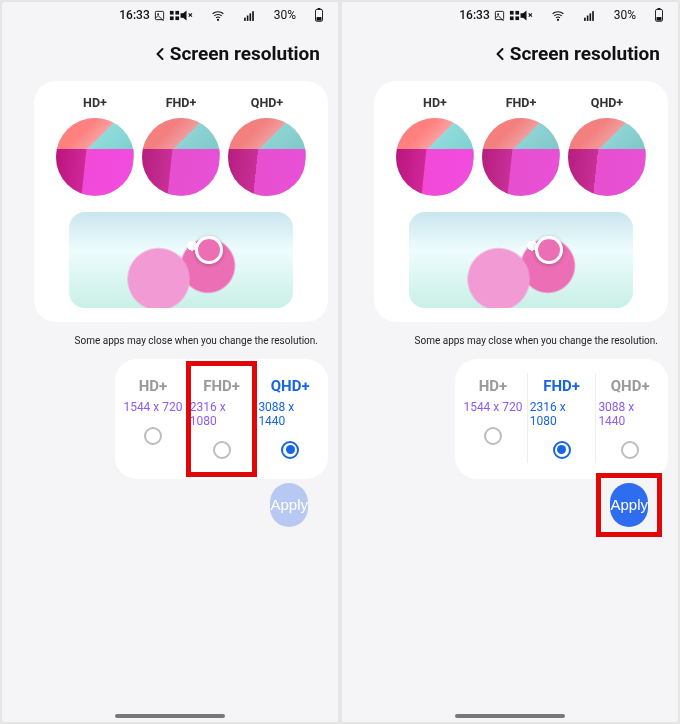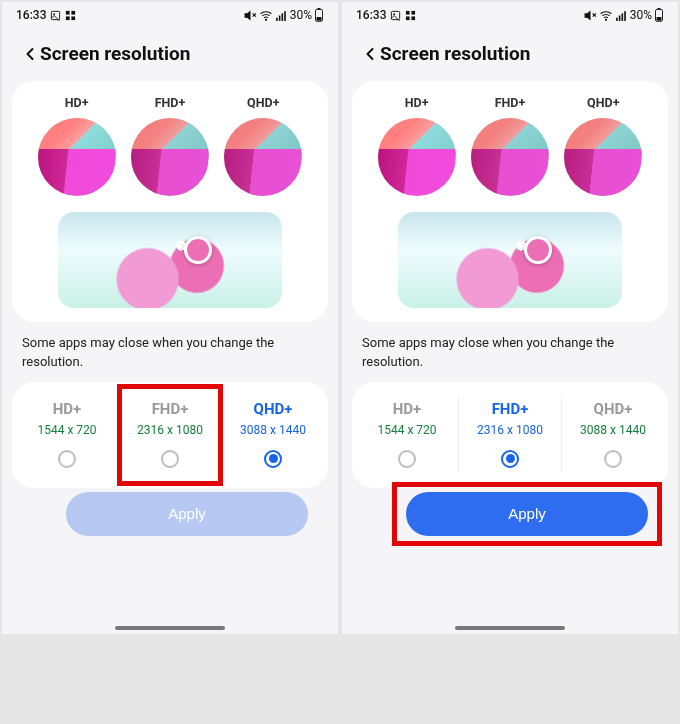--- a/index.html
+++ b/index.html
@@ -7,40 +7,41 @@
     font-family: -apple-system, BlinkMacSystemFont, "Segoe UI", Roboto, sans-serif;
     background: #e5e5e5;
     width: 680px;
     height: 724px;
     display: flex;
     gap: 4px;
     padding: 2px;
   }
   .phone {
     width: 336px;
-    height: 632px;
+    height: 720px;
     background: #f5f5f7;
     border-radius: 2px;
     overflow: hidden;
     position: relative;
     display: flex;
     flex-direction: column;
+    align-items: flex-end;
   }
   .statusbar {
     height: 26px;
     display: flex;
     justify-content: space-between;
     align-items: center;
     padding: 0 14px;
     font-size: 12px;
     color: #111;
     background: #f5f5f7;
   }
   .status-left { display: flex; align-items: center; gap: 4px; font-weight: 500; }
-  .status-right { display: flex; align-items: center; gap: 2px; }
+  .status-right { display: flex; align-items: center; gap: 18px; }
   .status-icon { display: inline-flex; }
   .header {
     display: flex;
     align-items: center;
     gap: 0;
     padding: 14px 18px 16px 18px;
     background: #f5f5f7;
   }
   .back { width: 20px; height: 20px; }
   .title { font-size: 19px; font-weight: 700; color: #111; }
@@ -61,41 +62,41 @@
   .thumb.pix2 .thumb-sky, .thumb.pix2 .thumb-building { filter: blur(0.2px);}
   .preview {
     width: 224px; height: 96px; border-radius: 16px; margin: 6px auto 0 auto;
     background: radial-gradient(circle at 55% 35%, #fff 0 5px, transparent 5px),
                 radial-gradient(circle at 40% 70%, #f19ad4 0 30px, transparent 32px),
                 radial-gradient(circle at 62% 56%, #ec6fb5 0 26px, transparent 28px),
                 linear-gradient(180deg, #c9e6ee 0%, #eefcfd 40%, #c9f0e6 100%);
     position: relative; overflow:hidden;
   }
   .preview .loupe { position:absolute; top:24px; left:126px; width:28px;height:28px;border-radius:50%;border:3px solid #fff; box-shadow: 0 1px 4px rgba(0,0,0,.25);}
-  .note { font-size: 13px; color: #222; padding: 0 20px 10px 20px; line-height: 1.45; }
+  .note { font-size: 10px; color: #222; padding: 0 20px 10px 20px; line-height: 1.45; }
   .options-card {
     background: #fff;
     border-radius: 22px;
     margin: 0 10px;
     display: flex;
     padding: 14px 4px 16px 4px;
     position: relative;
   }
   .opt {
     flex: 1;
     display: flex;
     flex-direction: column;
     align-items: center;
     gap: 5px;
     padding: 4px 2px;
     position: relative;
   }
   .opt + .opt { border-left: 1px solid #eee; }
   .opt-title { font-size: 15px; font-weight: 700; color: #9a9a9a; }
-  .opt-sub { font-size: 12px; color: #15803d; }
+  .opt-sub { font-size: 12px; color: #8b5cf6; }
   .opt.selected .opt-title { color: #1765e6; }
   .opt.selected .opt-sub { color: #1765e6; }
   .radio { width: 18px; height: 18px; border-radius: 50%; border: 2px solid #bdbdbd; margin-top: 8px; display:flex;align-items:center;justify-content:center; background:#fff;}
   .radio.selected { border-color: #1765e6; }
   .radio.selected::after { content:''; width:9px;height:9px;border-radius:50%;background:#1765e6;}
   .highlight-box { position:absolute; border: 5px solid #e20707; pointer-events:none; z-index:5;}
   .desc { font-size: 13.5px; color: #222; padding: 18px 20px 10px 20px;}
   .apply-wrap { padding: 4px 30px; position:relative;margin-left:34px; }
   .apply-btn {
     width: 100%; height: 44px; border-radius: 22px; border:none;

